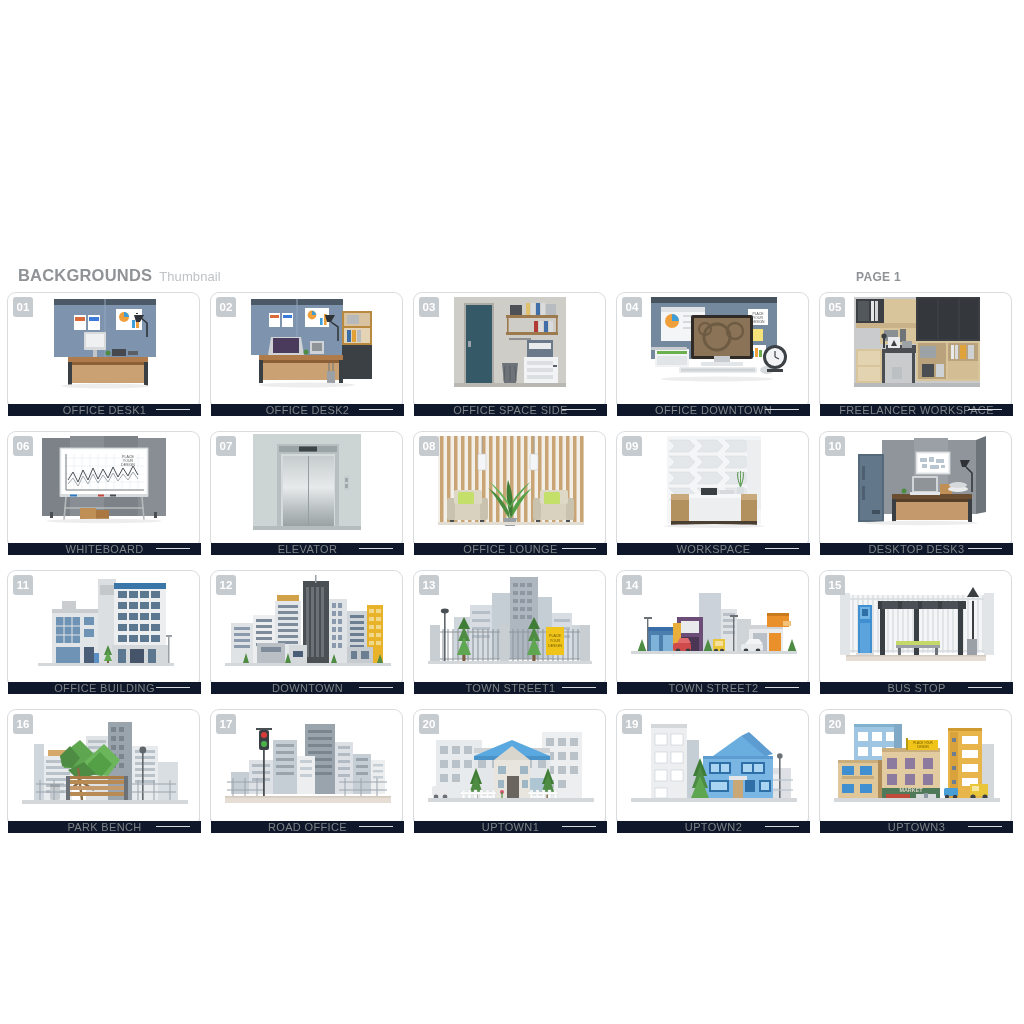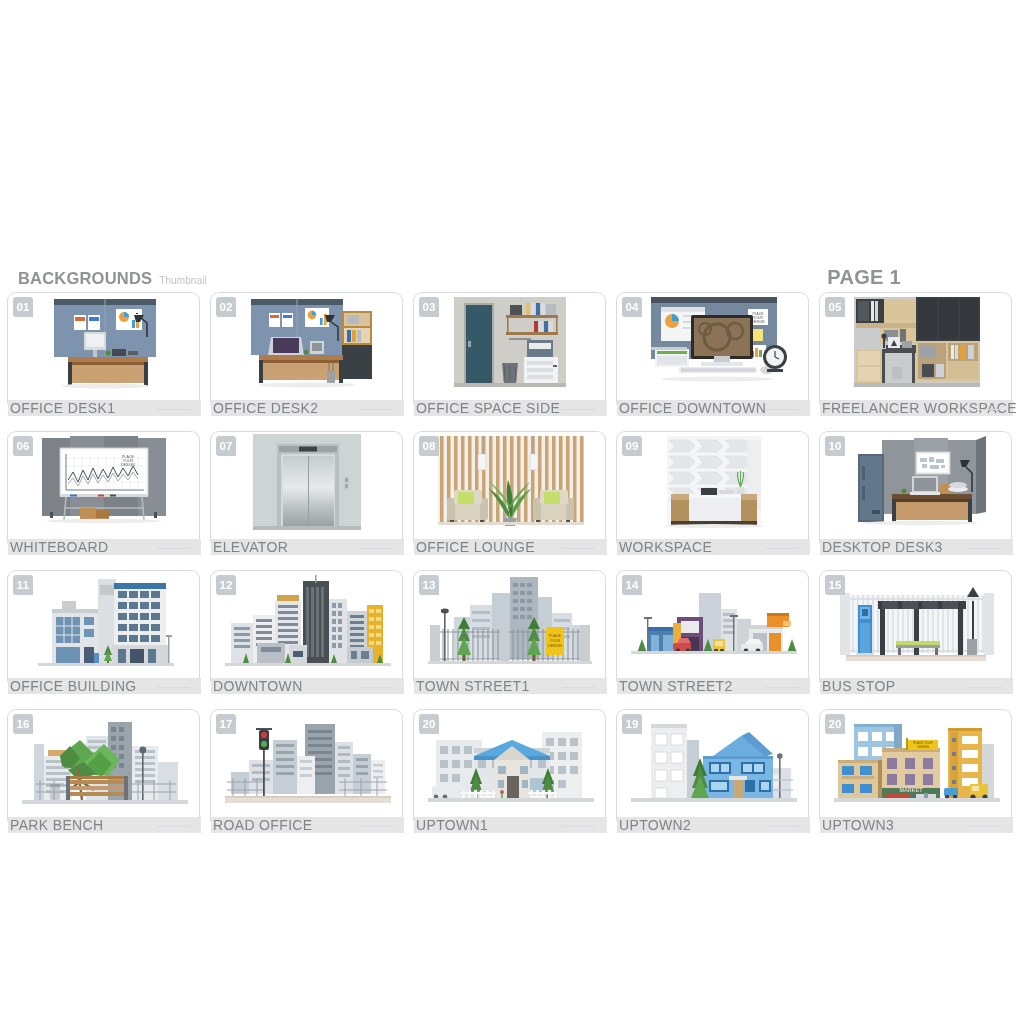--- a/index.html
+++ b/index.html
@@ -13,22 +13,22 @@
 
   
   .header{
     position:absolute;left:18px;top:230px;right:18px;height:22px;
     display:flex;align-items:baseline;justify-content:space-between;
   }
   .hdr-left{display:flex;align-items:baseline;gap:7px;}
   .hdr-title{
     font-size:16.5px;font-weight:bold;color:#8f9396;letter-spacing:0.2px;
   }
-  .hdr-sub{font-size:10px;color:#bfc3c6;letter-spacing:0.1px;}
-  .hdr-page{font-size:20px;font-weight:bold;color:#8f9396;letter-spacing:0.3px;}
+  .hdr-sub{font-size:13px;color:#bfc3c6;letter-spacing:0.1px;}
+  .hdr-page{font-size:12px;font-weight:bold;color:#8f9396;letter-spacing:0.3px;}
 
   
   .grid{
     position:absolute;left:7px;top:256px;
     width:1010px;
     display:grid;
     grid-template-columns:repeat(5,193px);
     column-gap:10px;
     row-gap:21px;
   }
@@ -70,24 +70,24 @@
     z-index:3;
   }
   .thumb{
     position:absolute;left:0;top:0;width:193px;height:100px;
     display:flex;align-items:center;justify-content:center;
     overflow:hidden;
   }
   .thumb svg{display:block;}
   .caption{
     position:absolute;left:0;bottom:-7px;width:193px;
-    text-align:left;
-    font-size:14px;color:#7f8487;
+    text-align:center;
+    font-size:11px;color:#7f8487;
     letter-spacing:0.35px;
-    background:#e5e5e5;
+    background:#0f172a;
     padding:0 2px;
     box-sizing:border-box;
     white-space:nowrap;
   }
 </style>
 </head>
 <body>
 
 <div class="page">
 

